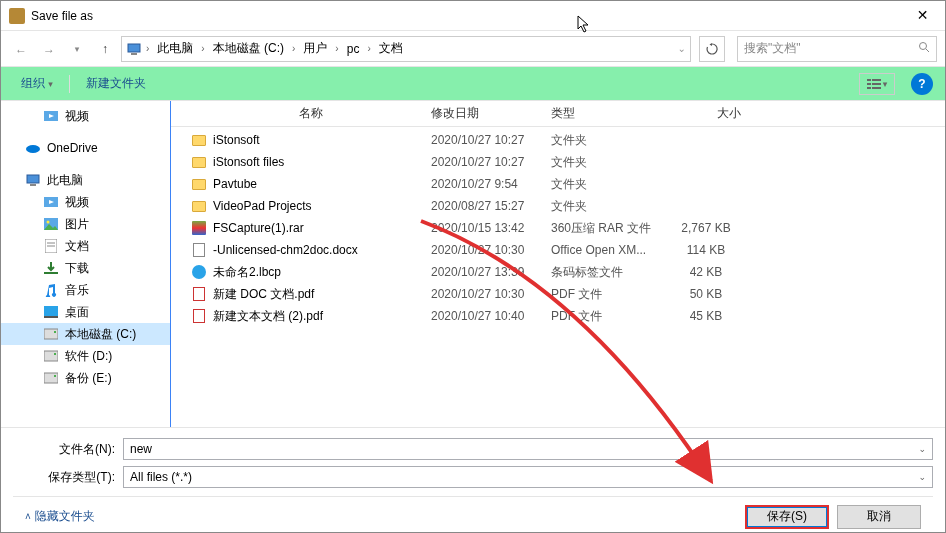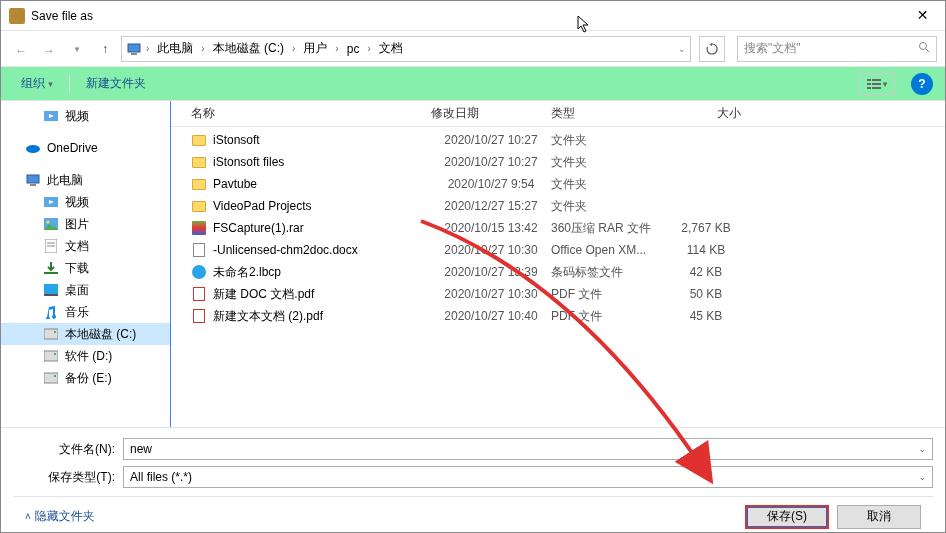--- a/index.html
+++ b/index.html
@@ -27,28 +27,28 @@
 .toolbar .help-btn { width: 22px; height: 22px; border-radius: 50%; background: #0078d7; color: #fff; display:flex; align-items:center; justify-content:center; font-weight: bold; margin-left:12px; }
 .content { display: flex; height: 326px; }
 .sidebar { width: 170px; border-right: 1px solid #3b82f6; overflow: hidden; padding-top: 4px; }
 .tree-item { height: 22px; display: flex; align-items: center; padding-left: 24px; gap: 6px; }
 .tree-item.indent { padding-left: 42px; }
 .tree-item.selected { background: #cce8ff; }
 .tree-icon { width: 16px; height: 16px; display:flex; align-items:center; justify-content:center; font-size: 12px; }
 .filepane { flex: 1; display: flex; flex-direction: column; }
 .fp-header { height: 26px; display: flex; align-items: center; border-bottom: 1px solid #e5e5e5; padding-left: 10px; }
 .fp-col { color: #333; }
-.fp-col.name { width: 250px; padding-left: 10px; }
+.fp-col.name { width: 250px; padding-left: 10px; text-align: center; }
 .fp-col.date { width: 120px; }
 .fp-col.type { width: 120px; }
 .fp-col.size { width: 90px; text-align: right; padding-right: 20px; }
 .fp-rows { flex:1; overflow: hidden; padding-top: 2px; }
 .fp-row { height: 22px; display: flex; align-items: center; padding-left: 10px; }
 .fp-row .cell-name { width: 250px; display:flex; align-items:center; gap: 6px; padding-left: 10px; }
-.fp-row .cell-date { width: 120px; color: #555; text-align: center; }
+.fp-row .cell-date { width: 120px; color: #555; }
 .fp-row .cell-type { width: 120px; color: #555; white-space: nowrap; overflow: hidden; text-overflow: ellipsis; }
 .fp-row .cell-size { width: 90px; color: #555; text-align: center; padding-right: 20px; }
 .file-icon { width: 16px; height: 16px; display:flex; align-items:center; justify-content:center; }
 .folder-ico { width:14px; height:11px; background:#ffd86b; border:1px solid #d9a93a; border-radius:1px; }
 .rar-ico { width:14px; height:14px; background: linear-gradient(#7a4, #e33 50%, #36c); border-radius:1px; }
 .docx-ico { width:12px; height:14px; background:#fff; border:1px solid #888; }
 .lbcp-ico { width:14px; height:14px; background:#29a3e8; border-radius:50%; }
 .pdf-ico { width:12px; height:14px; background:#fff; border:1px solid #c33; position:relative; }
 .bottom { border-top: 1px solid #e5e5e5; padding: 10px 12px 0 12px; }
 .field-row { display: flex; align-items: center; margin-bottom: 6px; }
@@ -197,34 +197,34 @@
         <span class="tree-icon">
           <svg width="14" height="14">
             <path d="M7 1 L7 8 M4 6 L7 9 L10 6" stroke="#2e7d32" stroke-width="2" fill="none"></path>
             <rect y="11" width="14" height="2" fill="#2e7d32"></rect>
           </svg>
         </span>
         <span>下载</span>
       </div>
       <div class="tree-item indent">
         <span class="tree-icon">
+          <svg width="12" height="14">
+            <path d="M4 2 L10 1 L10 10 A2 2 0 1 1 8 10 L8 4 L4 5 L4 12 A2 2 0 1 1 2 12 Z" fill="#1e88e5"></path>
+          </svg>
+        </span>
+        <span>音乐</span>
+      </div>
+      <div class="tree-item indent">
+        <span class="tree-icon">
           <svg width="14" height="12">
             <rect width="14" height="10" fill="#29a3e8"></rect>
             <rect y="10" width="14" height="2" fill="#555"></rect>
           </svg>
         </span>
         <span>桌面</span>
-      </div>
-      <div class="tree-item indent">
-        <span class="tree-icon">
-          <svg width="12" height="14">
-            <path d="M4 2 L10 1 L10 10 A2 2 0 1 1 8 10 L8 4 L4 5 L4 12 A2 2 0 1 1 2 12 Z" fill="#1e88e5"></path>
-          </svg>
-        </span>
-        <span>音乐</span>
       </div>
       <div class="tree-item indent selected">
         <span class="tree-icon">
           <svg width="14" height="12">
             <rect width="14" height="10" y="1" fill="#ddd" stroke="#888"></rect>
             <rect x="10" y="3" width="2" height="2" fill="#4caf50"></rect>
           </svg>
         </span>
         <span>本地磁盘 (C:)</span>
       </div>
@@ -289,21 +289,21 @@
           <div class="cell-type">文件夹</div>
           <div class="cell-size"></div>
         </div>
         <div class="fp-row">
           <div class="cell-name">
             <span class="file-icon">
               <div class="folder-ico"></div>
             </span>
             <span>VideoPad Projects</span>
           </div>
-          <div class="cell-date">2020/12/27 15:27</div>
+          <div class="cell-date">2020/08/27 15:27</div>
           <div class="cell-type">文件夹</div>
           <div class="cell-size"></div>
         </div>
         <div class="fp-row">
           <div class="cell-name">
             <span class="file-icon">
               <div class="rar-ico"></div>
             </span>
             <span>FSCapture(1).rar</span>
           </div>

